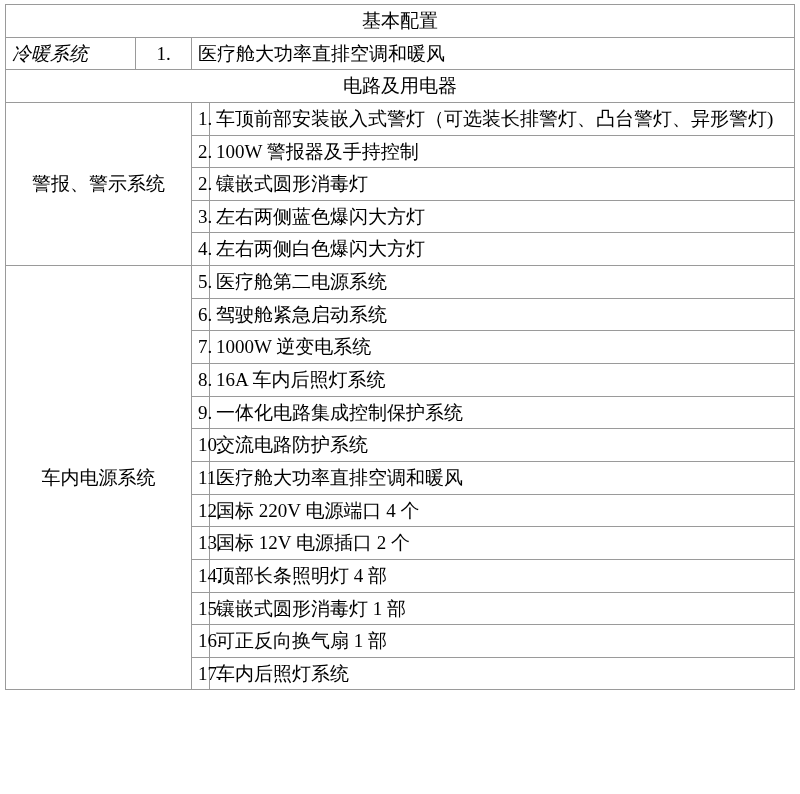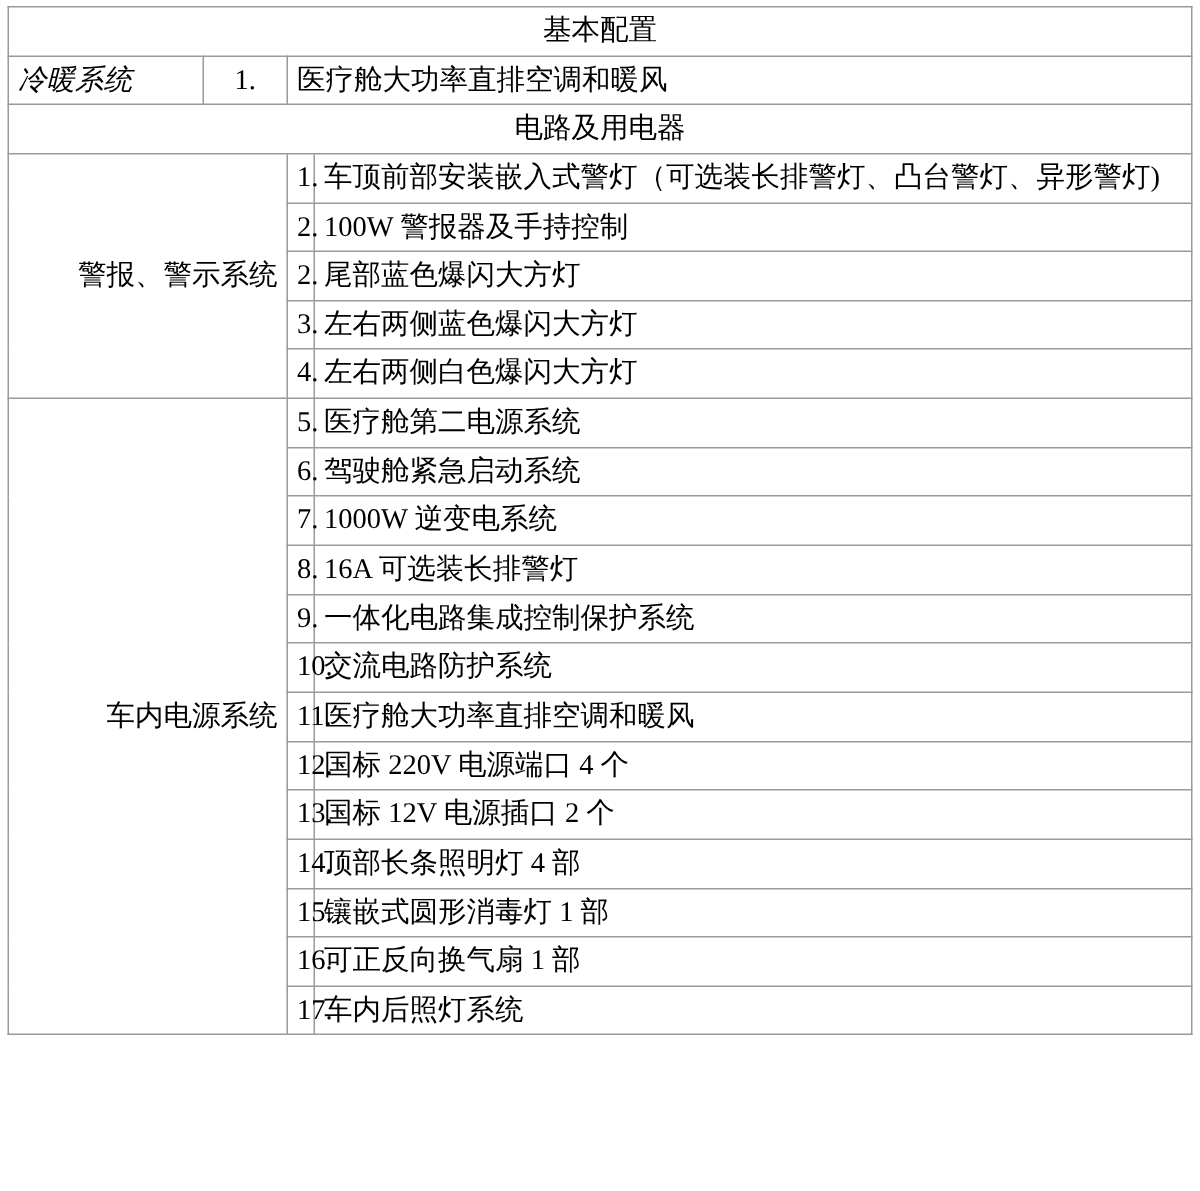--- a/index.html
+++ b/index.html
@@ -34,21 +34,21 @@
     vertical-align: middle;
     background: #ffffff;
   }
   .section-head td {
     background: #ececec;
     text-align: center;
     font-size: 20px;
     padding: 5px 6px;
   }
   .cat-cell {
-    text-align: right;
+    text-align: center;
     font-size: 20px;
     width: 204px;
   }
   .num-cell {
     text-align: right;
     width: 42px;
     font-size: 19px;
     padding-right: 8px;
   }
   .item-cell {
@@ -103,21 +103,21 @@
         <td class="cat-cell" colspan="2" rowspan="5">警报、警示系统</td>
         <td class="num-cell">1.</td>
         <td class="item-cell bold-item">车顶前部安装嵌入式警灯（可选装长排警灯、凸台警灯、异形警灯)</td>
       </tr>
       <tr>
         <td class="num-cell">2.</td>
         <td class="item-cell">100W 警报器及手持控制</td>
       </tr>
       <tr>
         <td class="num-cell">2.</td>
-        <td class="item-cell">尾部蓝色爆闪大方灯</td>
+        <td class="item-cell">镶嵌式圆形消毒灯</td>
       </tr>
       <tr>
         <td class="num-cell">3.</td>
         <td class="item-cell">左右两侧蓝色爆闪大方灯</td>
       </tr>
       <tr>
         <td class="num-cell">4.</td>
         <td class="item-cell">左右两侧白色爆闪大方灯</td>
       </tr>
 
@@ -129,21 +129,21 @@
       <tr>
         <td class="num-cell">6.</td>
         <td class="item-cell">驾驶舱紧急启动系统</td>
       </tr>
       <tr>
         <td class="num-cell">7.</td>
         <td class="item-cell">1000W 逆变电系统</td>
       </tr>
       <tr>
         <td class="num-cell">8.</td>
-        <td class="item-cell">16A 可选装长排警灯</td>
+        <td class="item-cell">16A 车内后照灯系统</td>
       </tr>
       <tr>
         <td class="num-cell">9.</td>
         <td class="item-cell">一体化电路集成控制保护系统</td>
       </tr>
       <tr>
         <td class="num-cell">10.</td>
         <td class="item-cell">交流电路防护系统</td>
       </tr>
       <tr>

